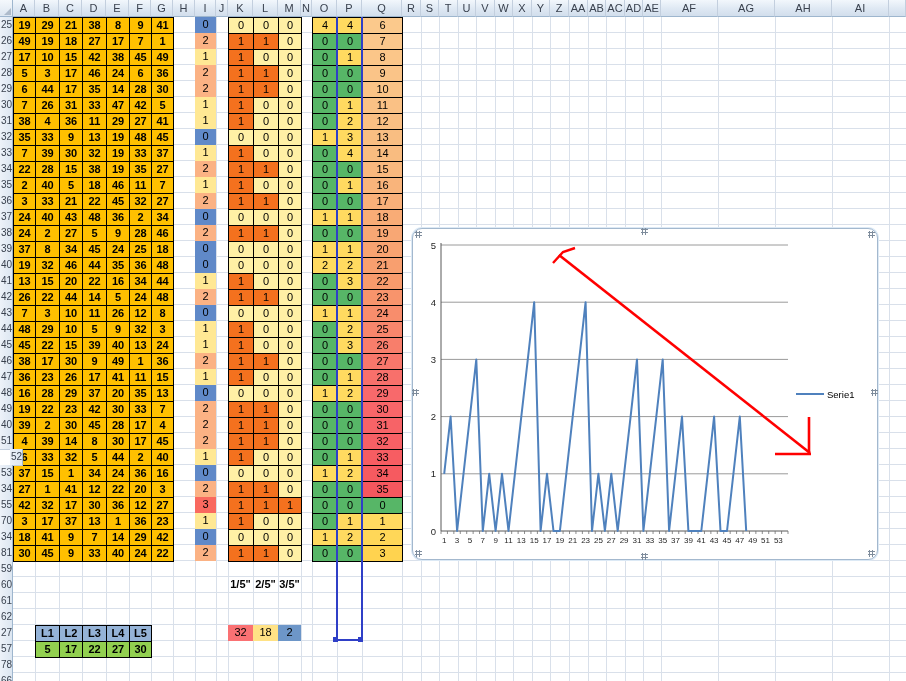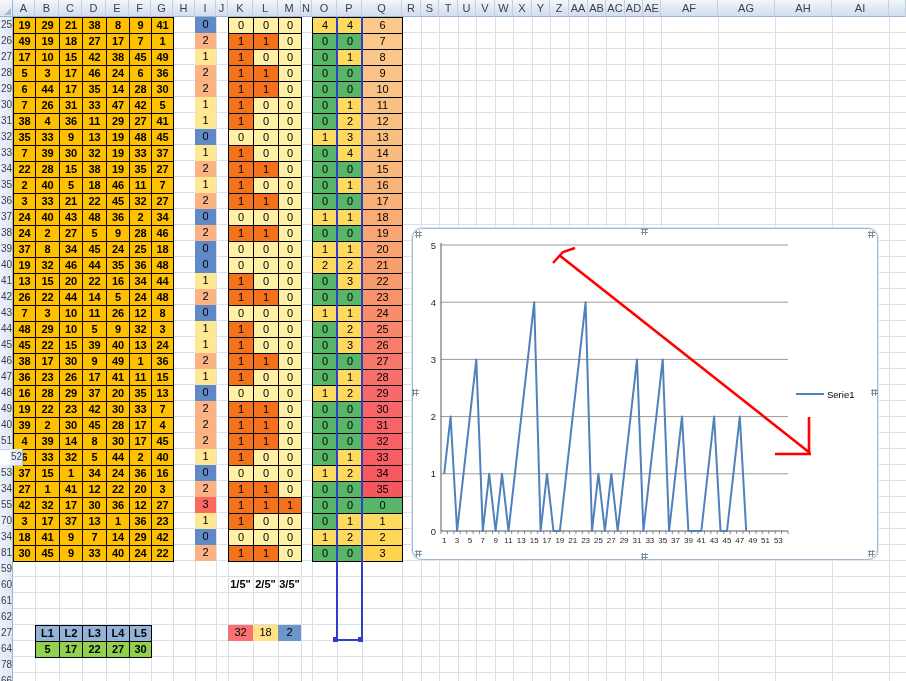--- a/index.html
+++ b/index.html
@@ -765,18 +765,18 @@
       <div class="abs rowhdr" style="top: 481px;">34</div>
       <div class="abs rowhdr" style="top: 497px;">55</div>
       <div class="abs rowhdr" style="top: 513px;">70</div>
       <div class="abs rowhdr" style="top: 529px;">34</div>
       <div class="abs rowhdr" style="top: 545px;">81</div>
       <div class="abs rowhdr" style="top: 561px;">59</div>
       <div class="abs rowhdr" style="top: 577px;">60</div>
       <div class="abs rowhdr" style="top: 593px;">61</div>
       <div class="abs rowhdr" style="top: 609px;">62</div>
       <div class="abs rowhdr" style="top: 625px;">27</div>
-      <div class="abs rowhdr" style="top: 641px;">64</div>
+      <div class="abs rowhdr" style="top: 641px;">57</div>
       <div class="abs rowhdr" style="top: 657px;">78</div>
       <div class="abs rowhdr" style="top: 673px;">66</div>
     </div>
   <div id="corner" class="abs"></div>
 </div>
 
 </body></html>

